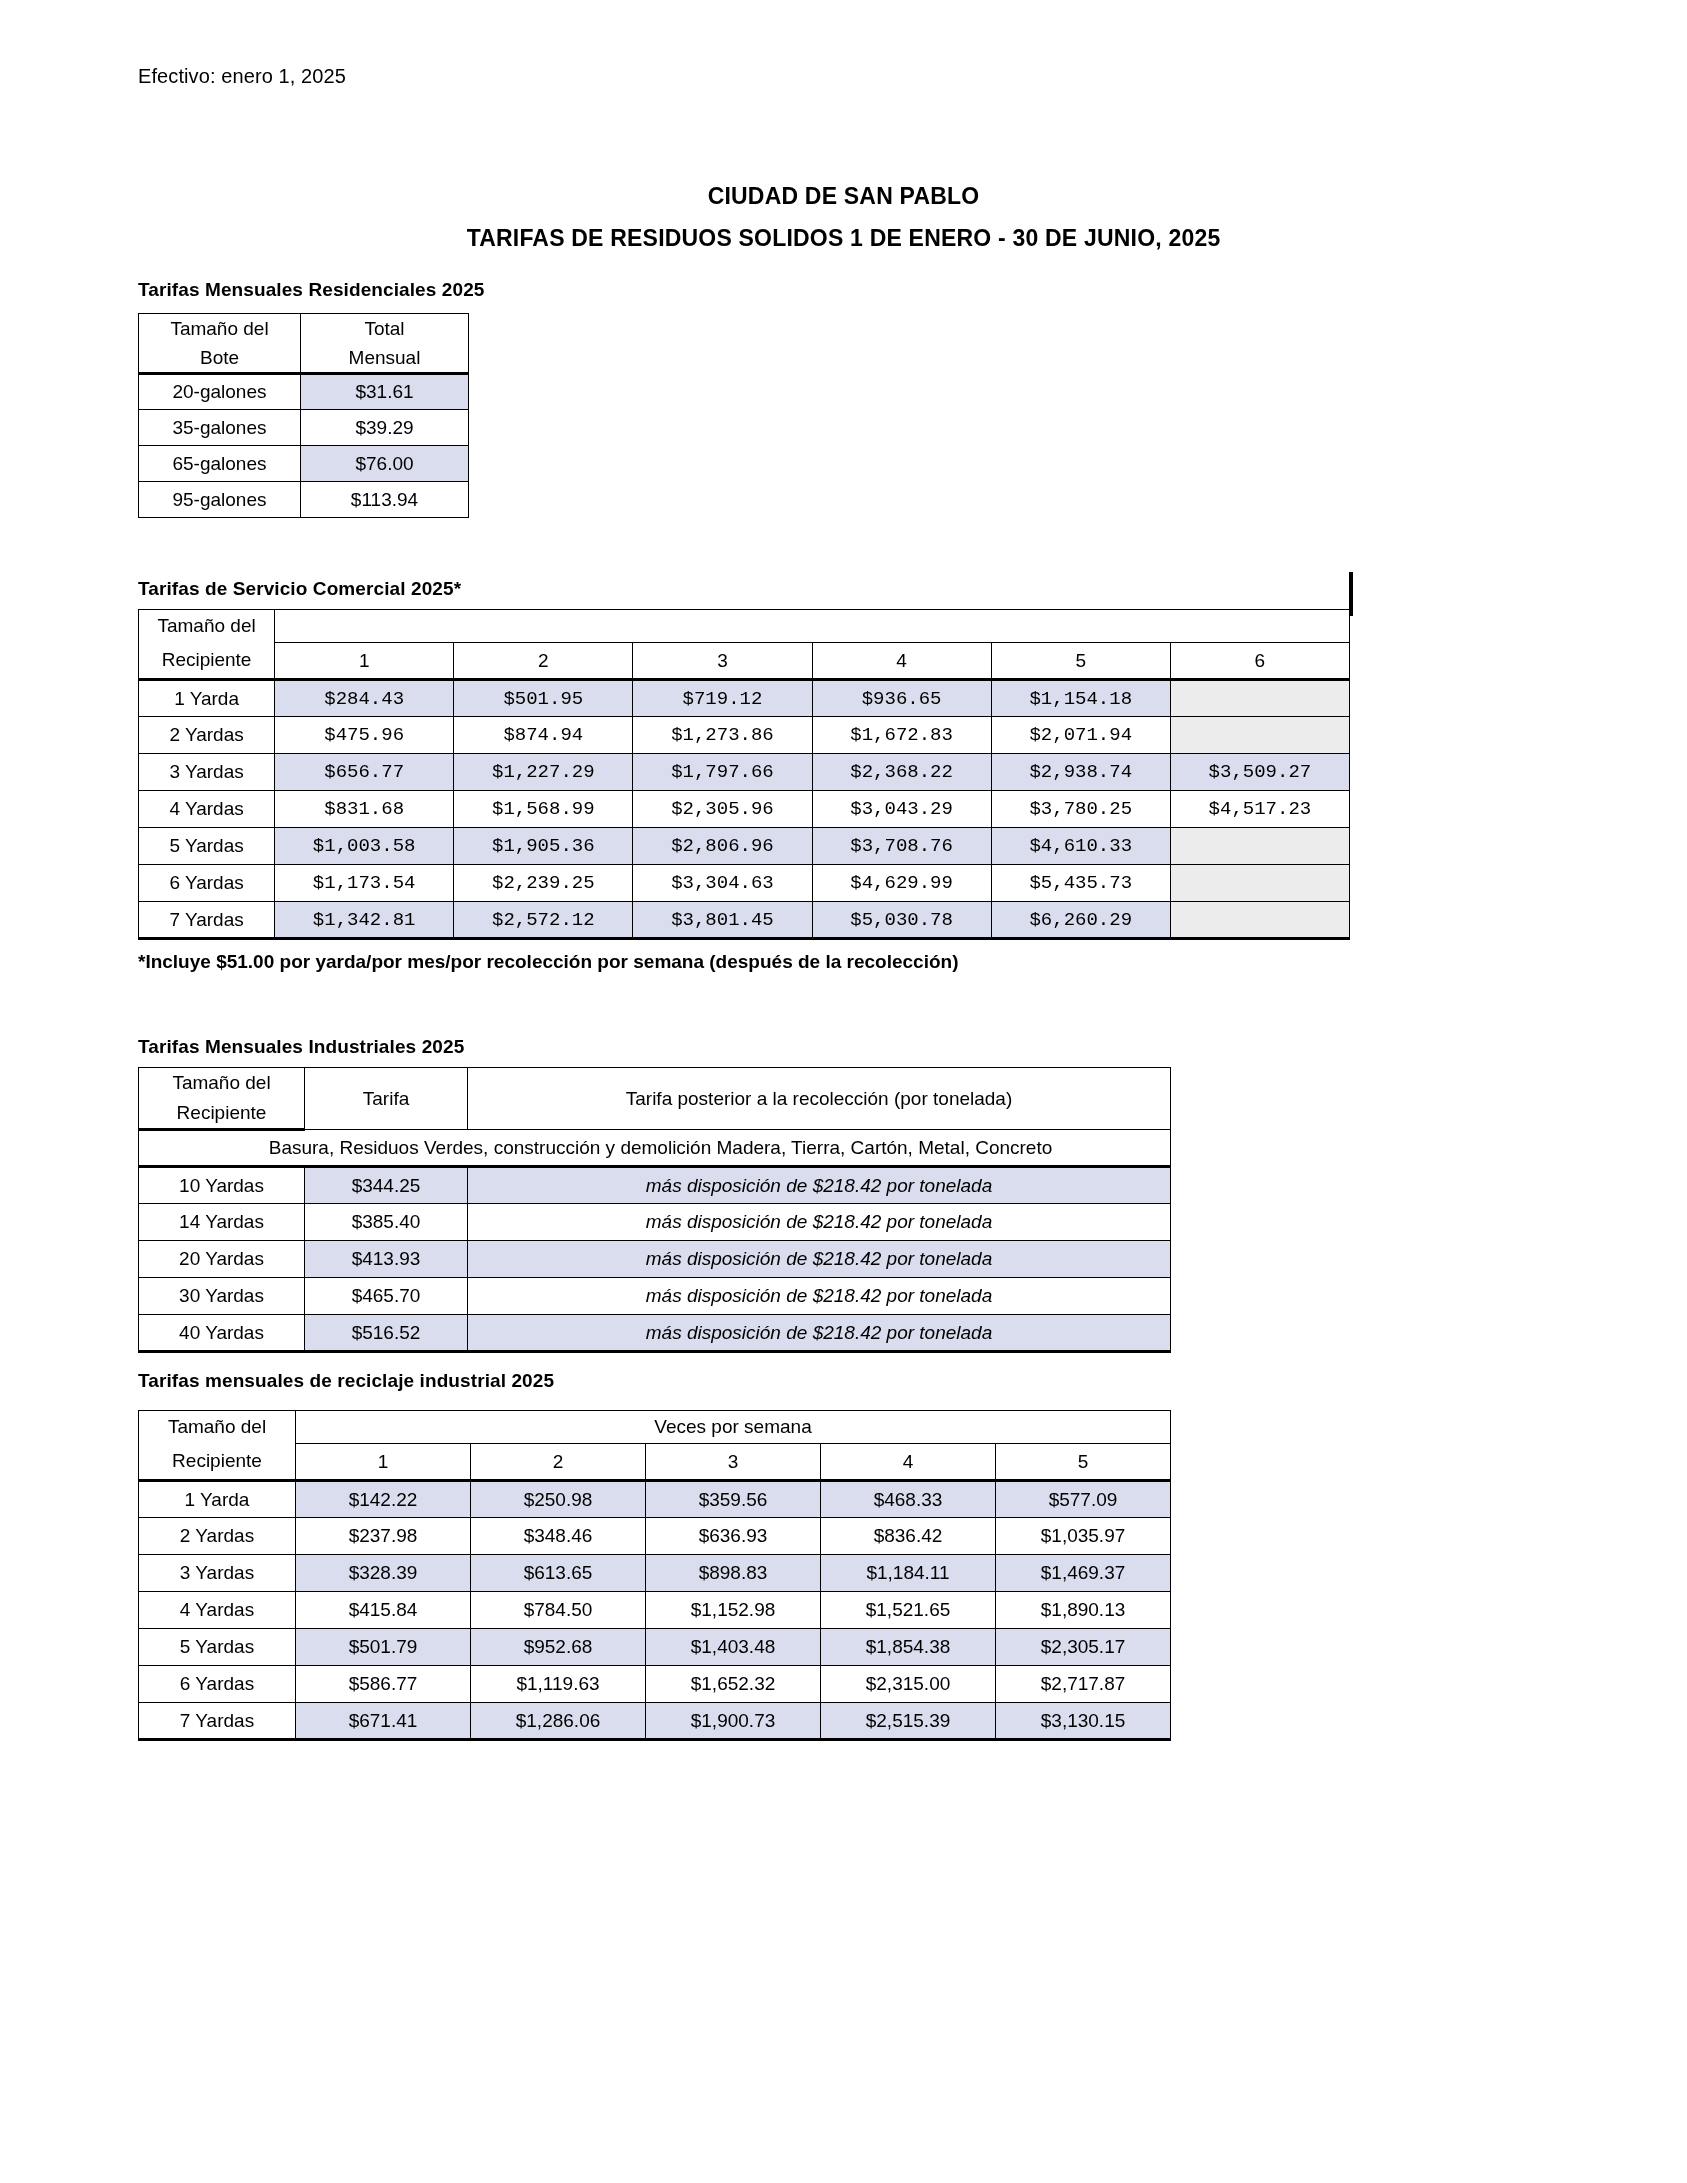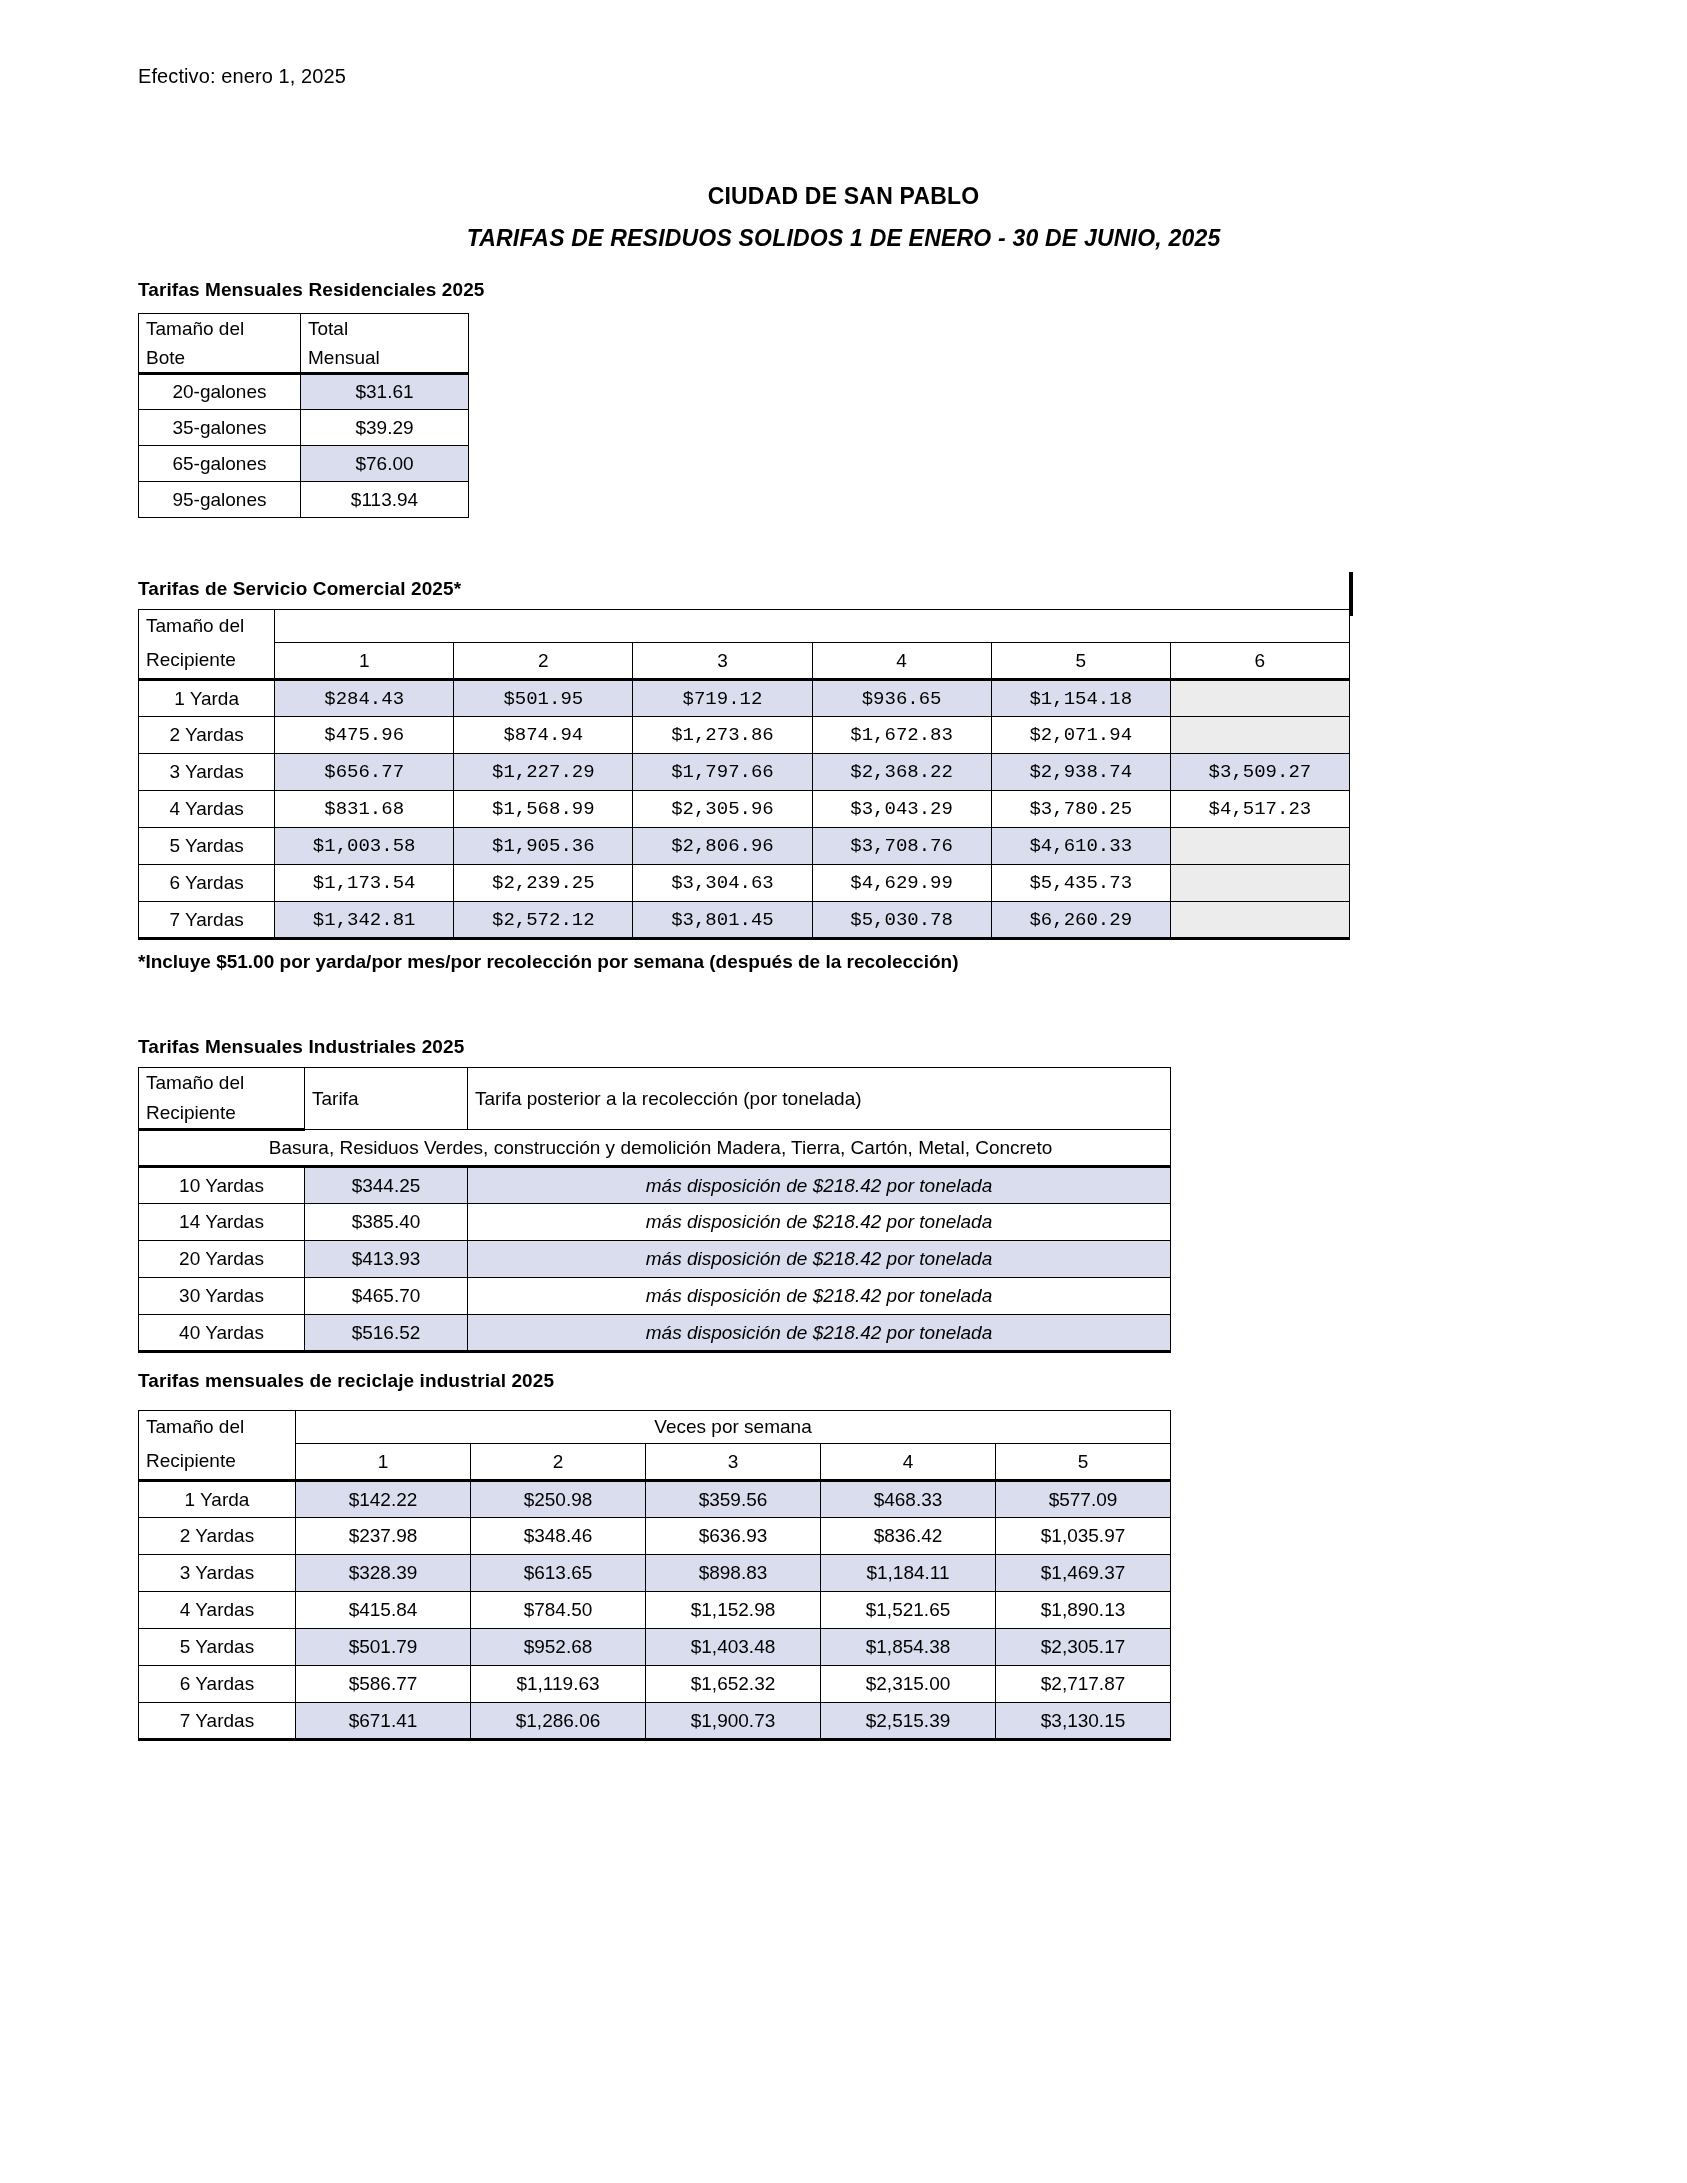--- a/index.html
+++ b/index.html
@@ -34,21 +34,21 @@
     position: absolute;
     left: 0;
     width: 1687px;
     text-align: center;
     font-weight: bold;
     font-size: 23px;
     letter-spacing: 0.2px;
     margin-top: 20px;
   }
   .doc-title.l1 { top: 157px; }
-  .doc-title.l2 { top: 199px; font-style: italic; }
+  .doc-title.l2 { top: 199px; }
 
   .section-label {
     position: absolute;
     font-weight: bold;
     font-size: 19px;
     letter-spacing: 0.1px;
   }
 
   table.grid {
     position: absolute;
@@ -60,21 +60,21 @@
     border: 1.7px solid #000000;
     padding: 0 7px;
     height: 37px;
     font-weight: normal;
     vertical-align: middle;
     background: #ffffff;
     box-sizing: border-box;
     white-space: nowrap;
     overflow: hidden;
   }
-  .hdr { font-weight: bold; text-align: left; }
+  .hdr { font-weight: bold; text-align: center; }
   .ctr { text-align: center; }
   .rgt { text-align: center; font-family: Liberation Mono, monospace; }
   .lft { text-align: center; }
   .blue { background: #d9dded !important; }
   .gray { background: #ececec !important; }
   .thick-b { border-bottom-width: 3.5px !important; }
   .ital { font-style: italic; }
 
   
   #t-residential { left: 138px; top: 307px; width: 330px; }

